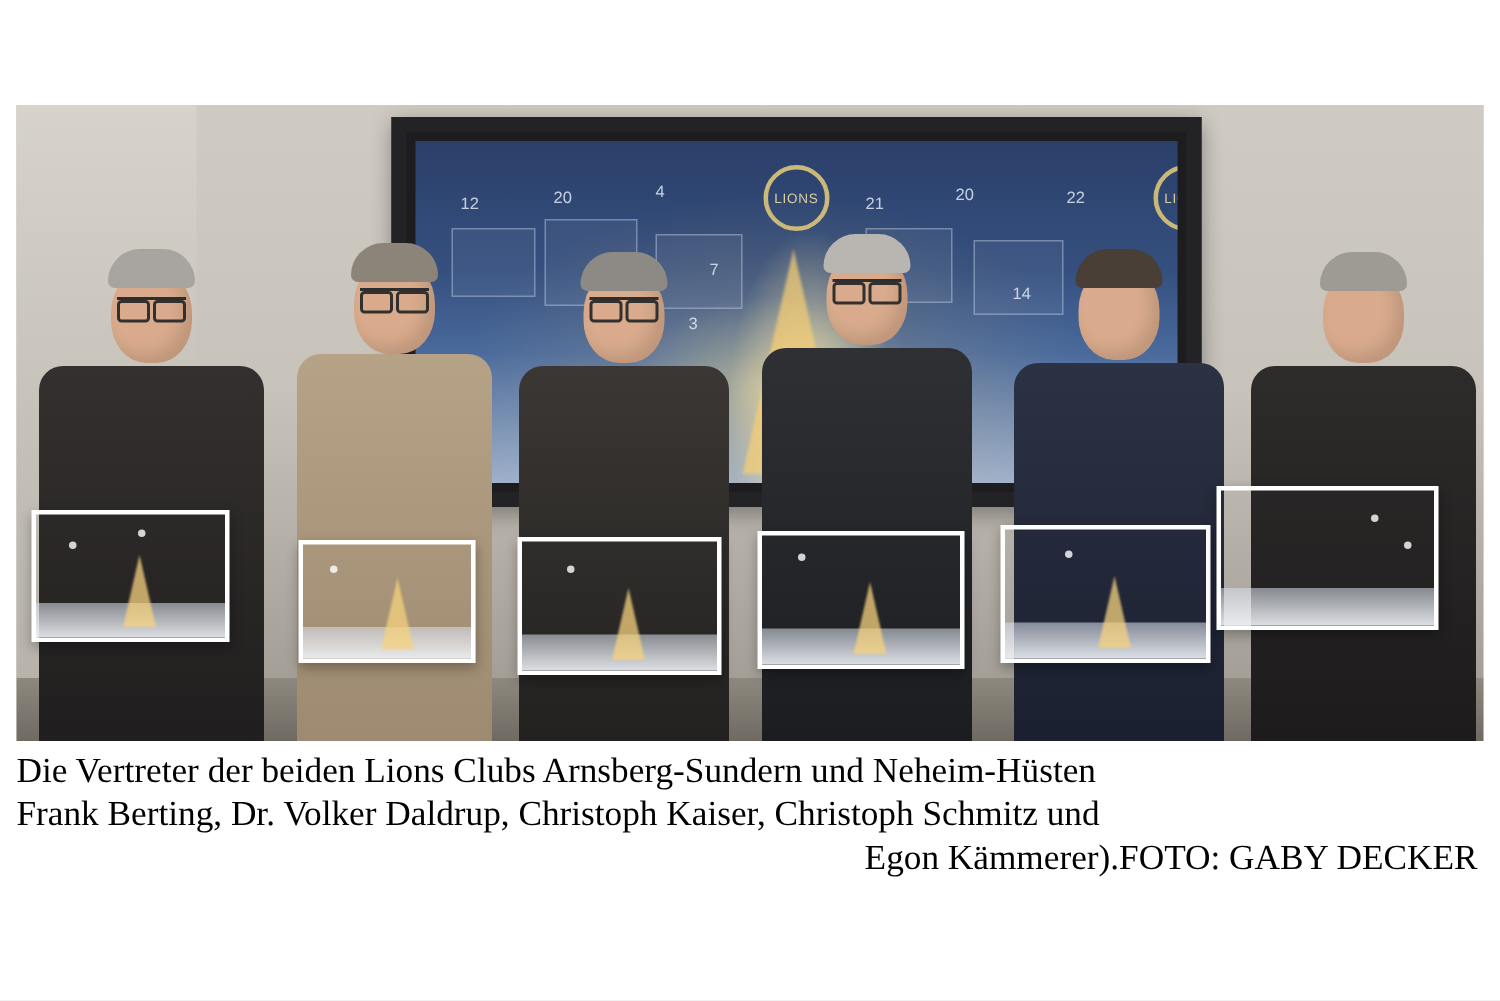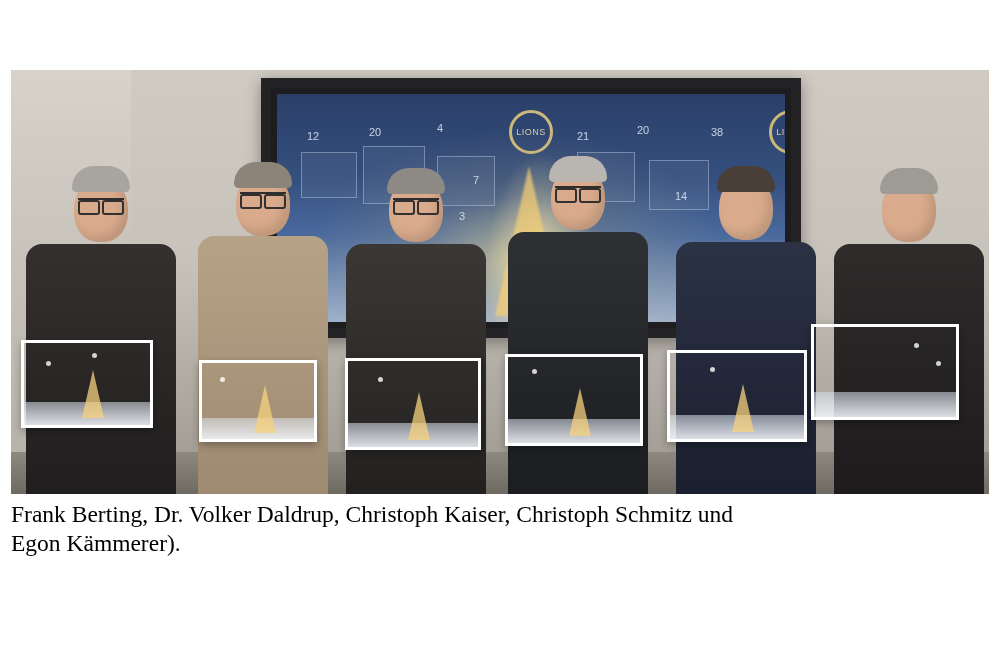--- a/index.html
+++ b/index.html
@@ -204,21 +204,21 @@
     font-size: 23.5px;
     line-height: 29px;
     color: #000000;
   }
   .caption p {
     margin: 0;
     text-align: left;
   }
   .credit-line {
     display: flex;
-    justify-content: space-between;
+    justify-content: flex-end;
     align-items: baseline;
   }
   .credit {
     font-family: "Liberation Serif", serif;
     font-size: 23.5px;
     white-space: nowrap;
     padding-right: 4px;
   }
 </style>
 </head>
@@ -248,21 +248,21 @@
         <div class="door-box" style="left:300px; top:58px; width:56px; height:48px;"></div>
         <div class="door-box" style="left:372px; top:66px; width:58px; height:48px;"></div>
 
         <div class="door-num" style="left:30px;  top:36px;">12</div>
         <div class="door-num" style="left:92px;  top:32px;">20</div>
         <div class="door-num" style="left:160px; top:28px;">4</div>
         <div class="door-num" style="left:196px; top:80px;">7</div>
         <div class="door-num" style="left:182px; top:116px;">3</div>
         <div class="door-num" style="left:300px; top:36px;">21</div>
         <div class="door-num" style="left:360px; top:30px;">20</div>
-        <div class="door-num" style="left:434px; top:32px;">38</div>
+        <div class="door-num" style="left:434px; top:32px;">22</div>
         <div class="door-num" style="left:398px; top:96px;">14</div>
       </div>
     </div>
 
     <div class="floor"></div>
 
     <div class="people">
 
       <div class="person" style="left:10px; width:160px; height:330px;">
         <div class="body" style="bottom:0; width:150px; height:250px; background:linear-gradient(to bottom,#34302f,#201e1e);"></div>
@@ -332,19 +332,21 @@
           <div class="card-town"></div>
           <div class="card-star" style="left:100px; top:16px;"></div>
           <div class="card-star" style="left:122px; top:34px;"></div>
         </div>
       </div>
 
     </div>
   </div>
 
   <div class="caption">
+    <p>Die Vertreter der beiden Lions Clubs Arnsberg-Sundern und Neheim-Hüsten</p>
     <p>Frank Berting, Dr. Volker Daldrup, Christoph Kaiser, Christoph Schmitz und</p>
     <div class="credit-line">
       <span>Egon Kämmerer).</span>
+      <span class="credit">FOTO: GABY DECKER</span>
     </div>
   </div>
 
 </div>
 
 </body></html>

